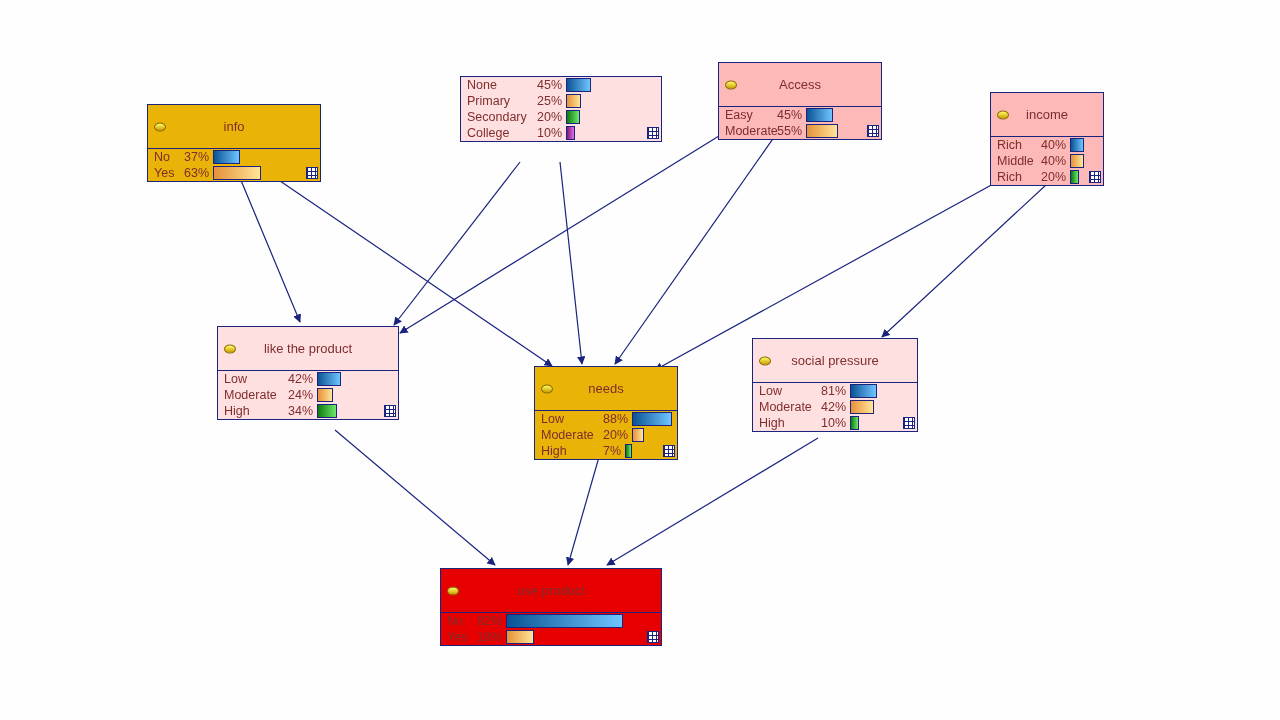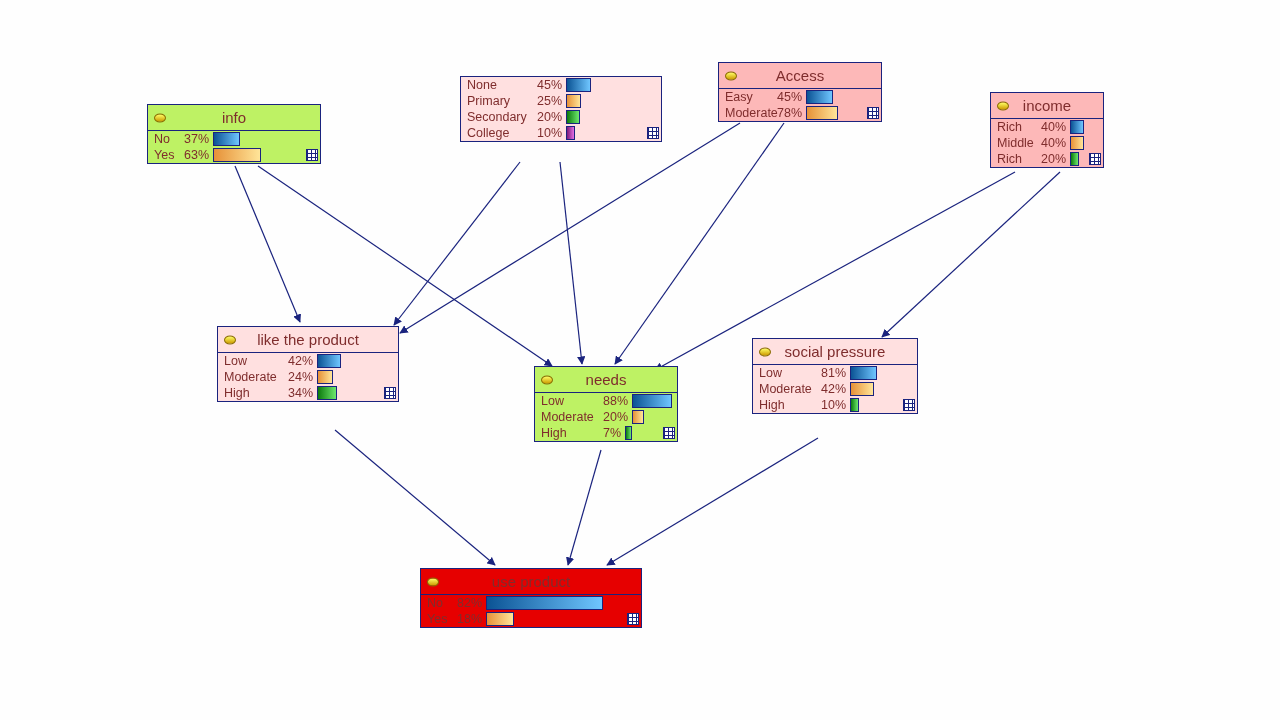--- a/index.html
+++ b/index.html
@@ -1,21 +1,21 @@
 <!DOCTYPE html>
 <html><head>
 <meta charset="utf-8">
 <style>
 html,body{margin:0;padding:0;width:1280px;height:720px;background:#fefefe;font-family:Arial,sans-serif;font-size:13px;color:#000;overflow:hidden}
 .canvas{position:relative;width:1280px;height:720px}
-.node{position:absolute;background:#bef264;border:1px solid #1a237e;color:#7f2d2d}
+.node{position:absolute;background:#eab308;border:1px solid #1a237e;color:#7f2d2d}
 .node.pink{background:#ffe0e0}
 .node.darkpink{background:#fdb8b8}
 .node.red{background:#e60000}
-.title{display:flex;justify-content:center;position:relative;border-bottom:1px solid #1a237e;font-size:15px;padding:4px 0;color:#7f2d2d}
+.title{display:flex;justify-content:center;position:relative;border-bottom:1px solid #1a237e;font-size:13px;padding:14px 0;color:#7f2d2d}
 .title .dot{position:absolute;left:6px;top:50%;transform:translateY(-50%);width:10px;height:7px;border-radius:50%;background:linear-gradient(180deg,#ffff66,#cc9900);border:1px solid #8a6d00}
 .row{display:flex;align-items:center;padding:1px 4px 1px 6px;font-size:12.5px}
 .lbl{white-space:nowrap}
 .pct{white-space:nowrap;margin-right:4px}
 .bar{height:12px;border:1px solid #1a237e}
 .bar.blue{background:linear-gradient(90deg,#0b5394,#6fc6ff)}
 .bar.orange{background:linear-gradient(90deg,#e69138,#ffe599)}
 .bar.green{background:linear-gradient(90deg,#0c7a0c,#6ee86e)}
 .bar.magenta{background:linear-gradient(90deg,#7a1a7a,#e46ee4)}
 .footicon{position:absolute;right:2px;bottom:2px;width:10px;height:10px;border:1px solid #1a237e;background:#fff;background-image:linear-gradient(90deg,#1a237e 1px,transparent 1px),linear-gradient(0deg,#1a237e 1px,transparent 1px);background-size:4px 4px}
@@ -105,21 +105,21 @@
         <span class="dot"></span>
     <span>Access</span>
       </div>
   <div class="row">
         <span class="lbl" style="width:52px">Easy</span>
         <span class="pct">45%</span>
         <span class="bar blue" style="width:25px"></span>
       </div>
   <div class="row">
         <span class="lbl" style="width:52px">Moderate</span>
-        <span class="pct">78%</span>
+        <span class="pct">55%</span>
         <span class="bar orange" style="width:30px"></span>
       </div>
   <span class="footicon"></span>
 </div>
 
 <div class="node darkpink" style="left:990px;top:92px;width:112px">
   <div class="title">
         <span class="dot"></span>
     <span>income</span>
       </div>
@@ -203,21 +203,21 @@
         <span class="bar orange" style="width:22px"></span>
       </div>
   <div class="row">
         <span class="lbl" style="width:62px">High</span>
         <span class="pct">10%</span>
         <span class="bar green" style="width:7px"></span>
       </div>
   <span class="footicon"></span>
 </div>
 
-<div class="node red" style="left:420px;top:568px;width:220px">
+<div class="node red" style="left:440px;top:568px;width:220px">
   <div class="title">
         <span class="dot"></span>
     <span>use product</span>
       </div>
   <div class="row">
         <span class="lbl" style="width:30px">No</span>
         <span class="pct">82%</span>
         <span class="bar blue" style="width:115px"></span>
       </div>
   <div class="row">

